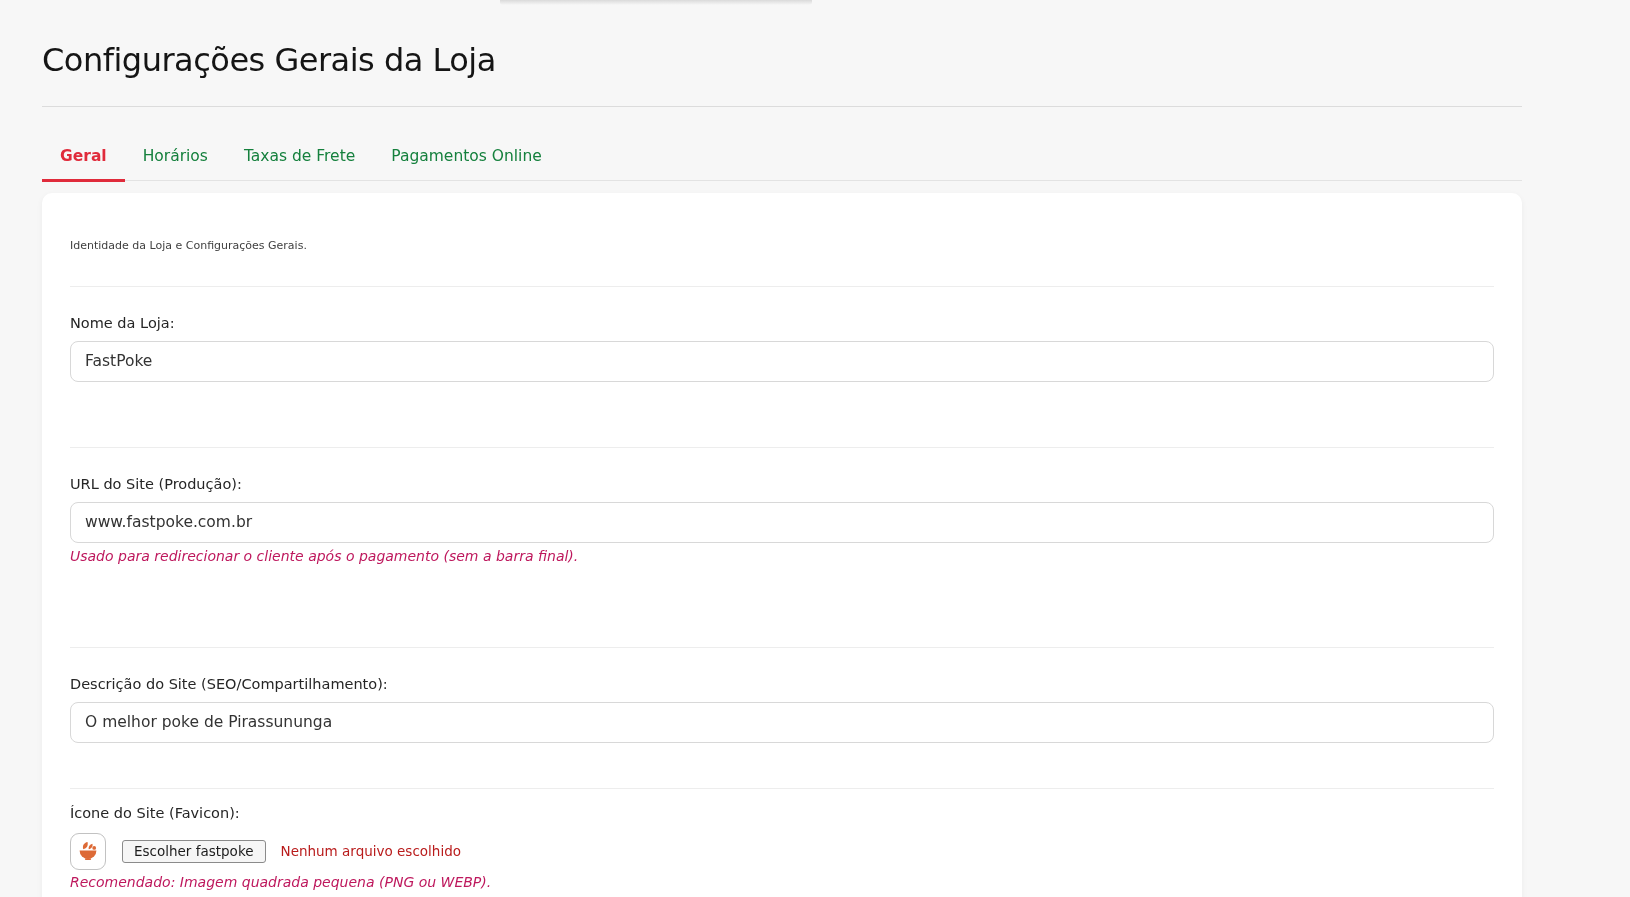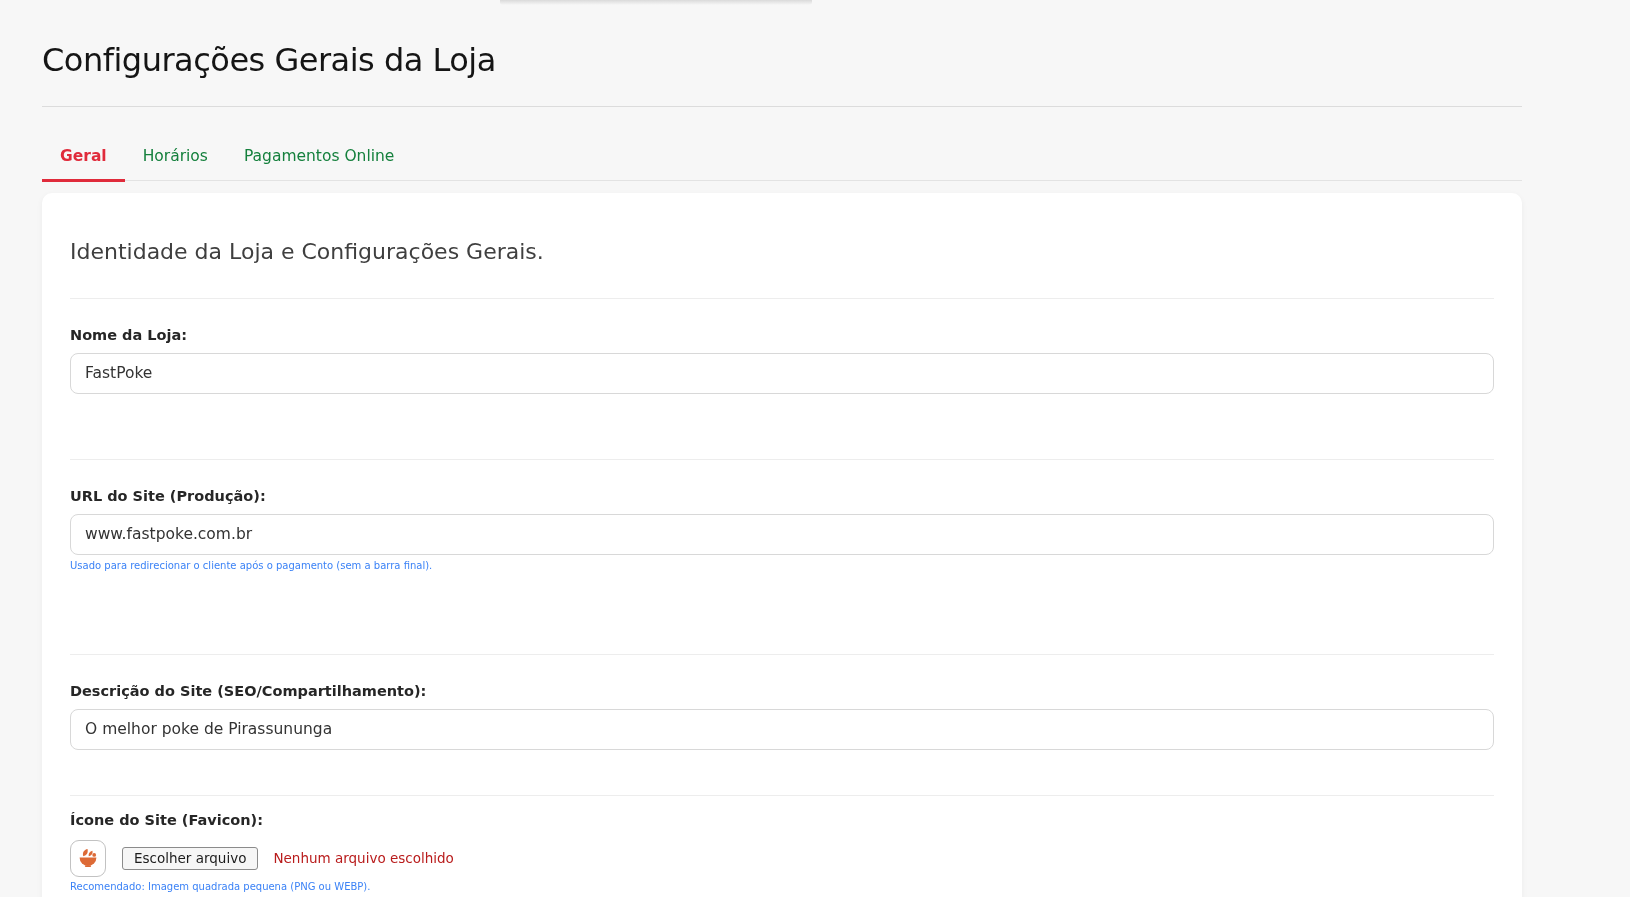--- a/index.html
+++ b/index.html
@@ -32,37 +32,37 @@
   }
   .tab.active { color:#e02b3b; font-weight:700; border-bottom-color:#e02b3b; }
   .card {
     margin-top:12px;
     background:#ffffff;
     border-radius:10px;
     box-shadow:0 2px 6px rgba(0,0,0,0.05);
     padding:46px 28px 20px 28px;
     min-height:740px;
   }
-  .card-intro { font-size:22px; color:#3f3f3f; margin-bottom:34px; }
+  .card-intro { font-size:11px; color:#3f3f3f; margin-bottom:34px; }
   .section { border-top:1px solid #ededed; padding-top:28px; }
   .section label {
     display:block;
-    font-size:14.5px; font-weight:700; color:#262626;
+    font-size:14.5px; font-weight:400; color:#262626;
     margin-bottom:10px;
   }
   .text-input {
     width:100%; height:41px;
     border:1px solid #d8d8d8; border-radius:8px;
     padding:0 14px;
     font-family:"DejaVu Sans","Liberation Sans",sans-serif;
     font-size:15.5px; color:#333;
     background:#fff; outline:none;
   }
   .helper {
-    font-size:10px; color:#3b82f6;
+    font-size:14px; font-style:italic; color:#be185d;
     margin-top:5px;
   }
   .sec-pad-lg { padding-bottom:65px; }
   .sec-pad-md { padding-bottom:47px; }
   .sec-pad-sm { padding-bottom:45px;margin-top:36px; }
   .section-favicon { padding-top:16px; }
   .favicon-row { display:flex; align-items:center; margin-top:12px; }
   .favicon-preview {
     width:36px; height:37px;
     border:1px solid #c2c2c2; border-radius:9px;
@@ -88,20 +88,21 @@
 <div class="top-shade"></div>
 
 <div class="page">
 
   <h1 class="page-title">Configurações Gerais da Loja</h1>
   <div class="title-divider"></div>
 
   <nav class="tabs">
     <div class="tab active">Geral</div>
     <div class="tab">Horários</div>
+    <div class="tab">Taxas de Frete</div>
     <div class="tab">Pagamentos Online</div>
   </nav>
 
   <section class="card">
 
     <p class="card-intro">Identidade da Loja e Configurações Gerais.</p>
 
     <div class="section sec-pad-lg">
       <label>Nome da Loja:</label>
       <input type="text" class="text-input" value="FastPoke" style="">
@@ -124,21 +125,21 @@
         <div class="favicon-preview">
           <svg viewBox="0 0 24 24" fill="#dd6a36" xmlns="http://www.w3.org/2000/svg">
             <path d="M3.6 11.6 a8.4 8.4 0 0 0 16.8 0 z"></path>
             <rect x="8.9" y="19.2" width="6.2" height="1.7" rx="0.85"></rect>
             <path d="M7.3 10.2 C6.0 6.6 8.1 3.7 11.5 3.0 C12.4 6.7 10.8 9.5 7.3 10.2 Z"></path>
             <path d="M12.7 10.2 C12.2 7.4 13.7 5.2 16.4 4.7 C17.1 7.5 15.6 9.7 12.7 10.2 Z"></path>
             <circle cx="18.2" cy="8.9" r="1.9"></circle>
           </svg>
         </div>
         <div class="file-input">
-          <span class="file-btn">Escolher arquivo</span>
+          <span class="file-btn">Escolher fastpoke</span>
           <span class="file-status">Nenhum arquivo escolhido</span>
         </div>
       </div>
       <p class="helper favicon-helper">Recomendado: Imagem quadrada pequena (PNG ou WEBP).</p>
     </div>
 
   </section>
 </div>
 
 </body></html>

